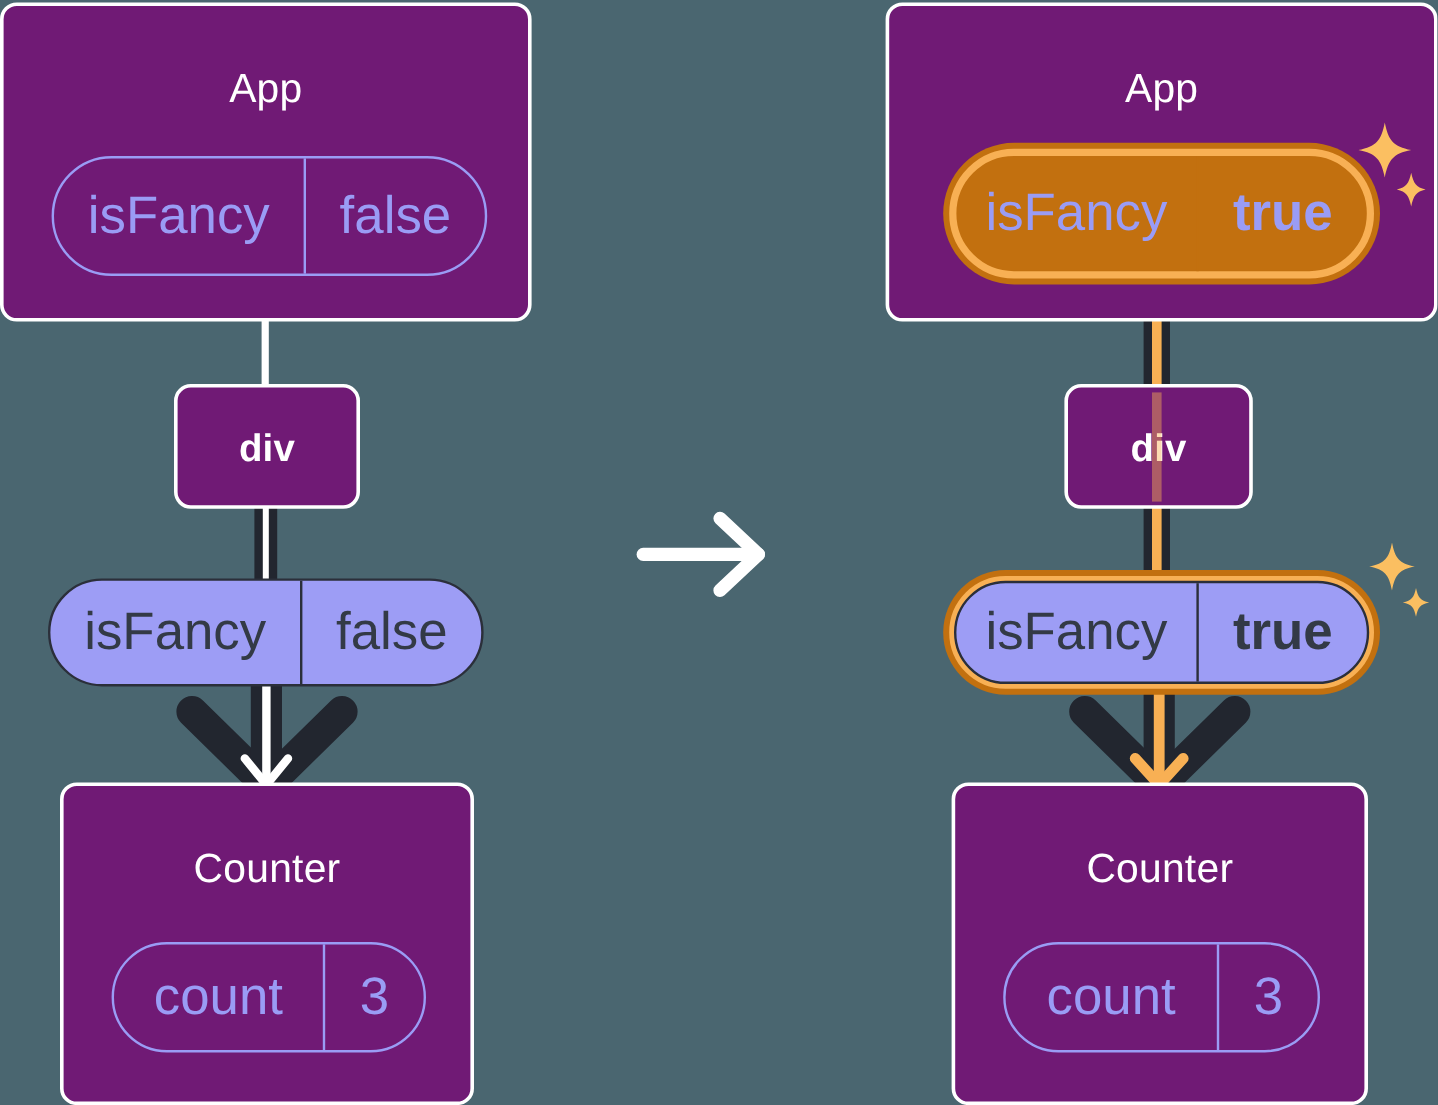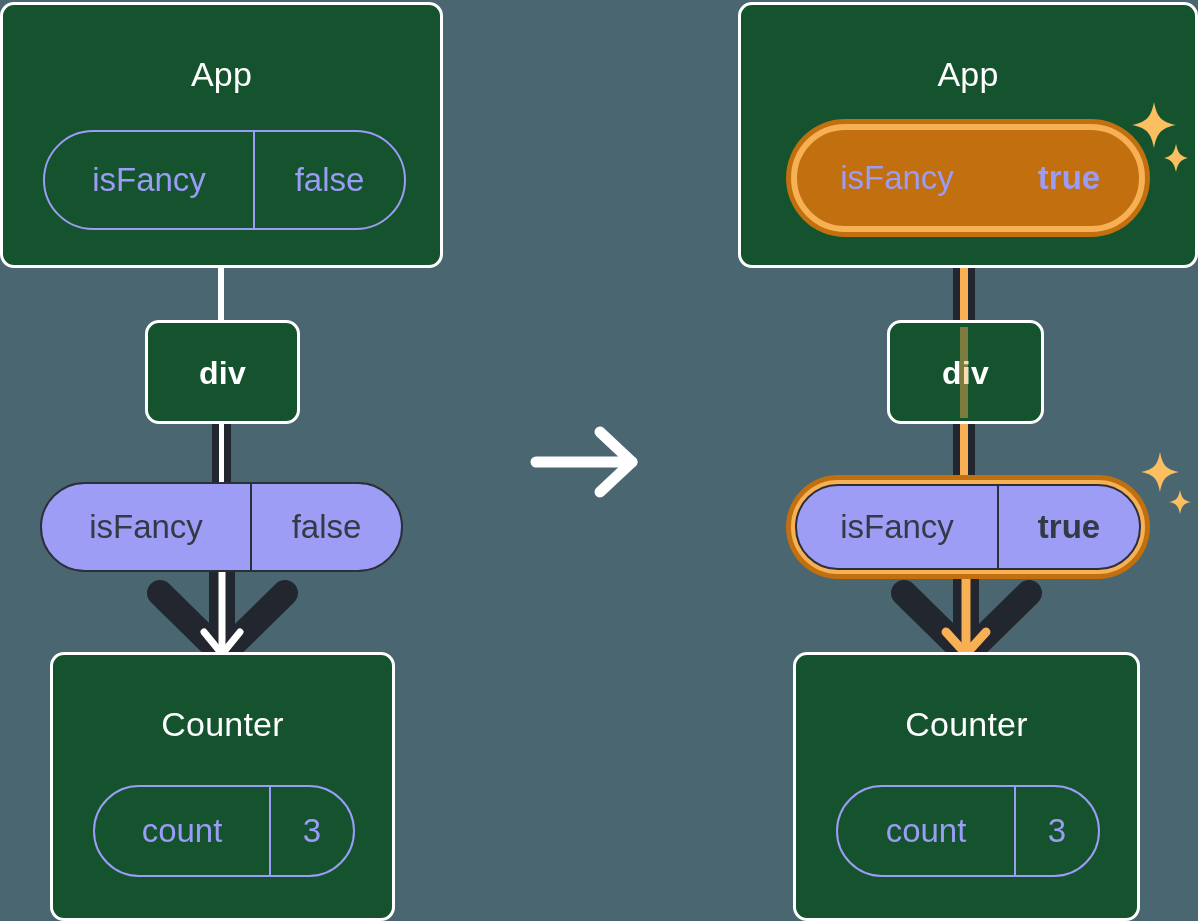--- a/index.html
+++ b/index.html
@@ -7,21 +7,21 @@
     width:1198px;height:921px;
     background:#4a6670;
     font-family:"Liberation Sans","DejaVu Sans",sans-serif;
     overflow:hidden;
   }
   #stage{position:relative;width:1198px;height:921px;}
 
   
   .card{
     position:absolute;
-    background:#14532d;
+    background:#701a75;
     border:3px solid #ffffff;
     border-radius:14px;
     box-sizing:border-box;
     z-index:6;
   }
   .card-title{
     position:absolute;left:0;right:0;
     text-align:center;
     color:#ffffff;
     font-size:34px;
@@ -33,21 +33,21 @@
   .pill{
     position:absolute;
     box-sizing:border-box;
     display:flex;
     align-items:stretch;
     border-radius:999px;
     z-index:8;
   }
   .pill .cell{
     display:flex;align-items:center;justify-content:center;
-    font-size:33px;
+    font-size:44px;
     white-space:nowrap;
     box-sizing:border-box;
   }
   .pill .cell.k{flex:0 0 auto;}
   .pill .cell.v{flex:1 1 auto;}
 
   
   .pill.outline{
     border:2px solid #9a9cf5;
     background:transparent;

